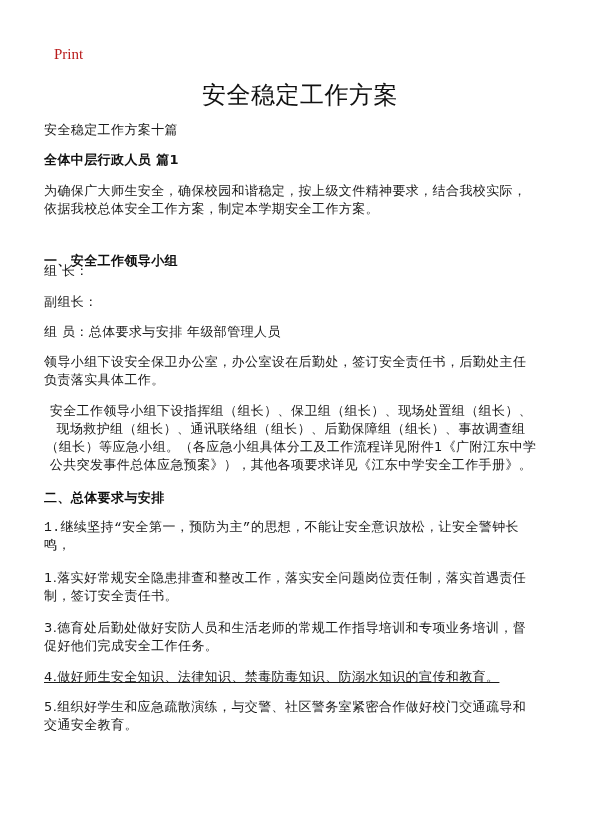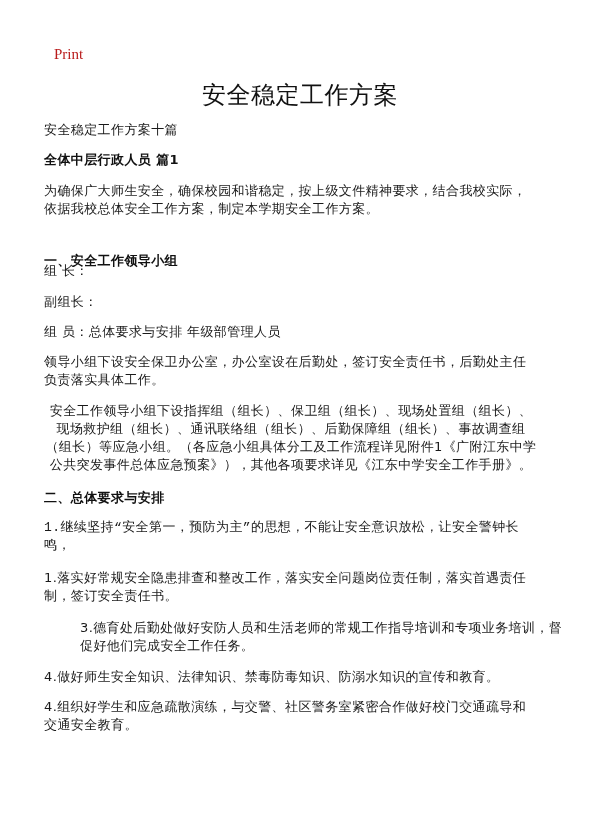--- a/index.html
+++ b/index.html
@@ -73,17 +73,17 @@
 <div class="block" style="top:353px;">领导小组下设安全保卫办公室，办公室设在后勤处，签订安全责任书，后勤处主任负责落实具体工作。</div>
 
 <div class="block" style="top:402px;text-align:center;">安全工作领导小组下设指挥组（组长）、保卫组（组长）、现场处置组（组长）、现场救护组（组长）、通讯联络组（组长）、后勤保障组（组长）、事故调查组（组长）等应急小组。（各应急小组具体分工及工作流程详见附件1《广附江东中学公共突发事件总体应急预案》），其他各项要求详见《江东中学安全工作手册》。</div>
 
 <div class="block bold" style="top:489px;">二、总体要求与安排</div>
 
 <div class="block" style="top:519px;font-family:Liberation Mono, monospace;">1.继续坚持“安全第一，预防为主”的思想，不能让安全意识放松，让安全警钟长鸣，</div>
 
 <div class="block" style="top:569px;">1.落实好常规安全隐患排查和整改工作，落实安全问题岗位责任制，落实首遇责任制，签订安全责任书。</div>
 
-<div class="block" style="top:619px;margin-left:36px;">3.德育处后勤处做好安防人员和生活老师的常规工作指导培训和专项业务培训，督促好他们完成安全工作任务。</div>
+<div class="block" style="top:619px;">3.德育处后勤处做好安防人员和生活老师的常规工作指导培训和专项业务培训，督促好他们完成安全工作任务。</div>
 
-<div class="block" style="top:668px;">4.做好师生安全知识、法律知识、禁毒防毒知识、防溺水知识的宣传和教育。</div>
+<div class="block" style="top:668px;text-decoration:underline;">4.做好师生安全知识、法律知识、禁毒防毒知识、防溺水知识的宣传和教育。</div>
 
-<div class="block" style="top:698px;">4.组织好学生和应急疏散演练，与交警、社区警务室紧密合作做好校门交通疏导和交通安全教育。</div>
+<div class="block" style="top:698px;">5.组织好学生和应急疏散演练，与交警、社区警务室紧密合作做好校门交通疏导和交通安全教育。</div>
 
 </body></html>

